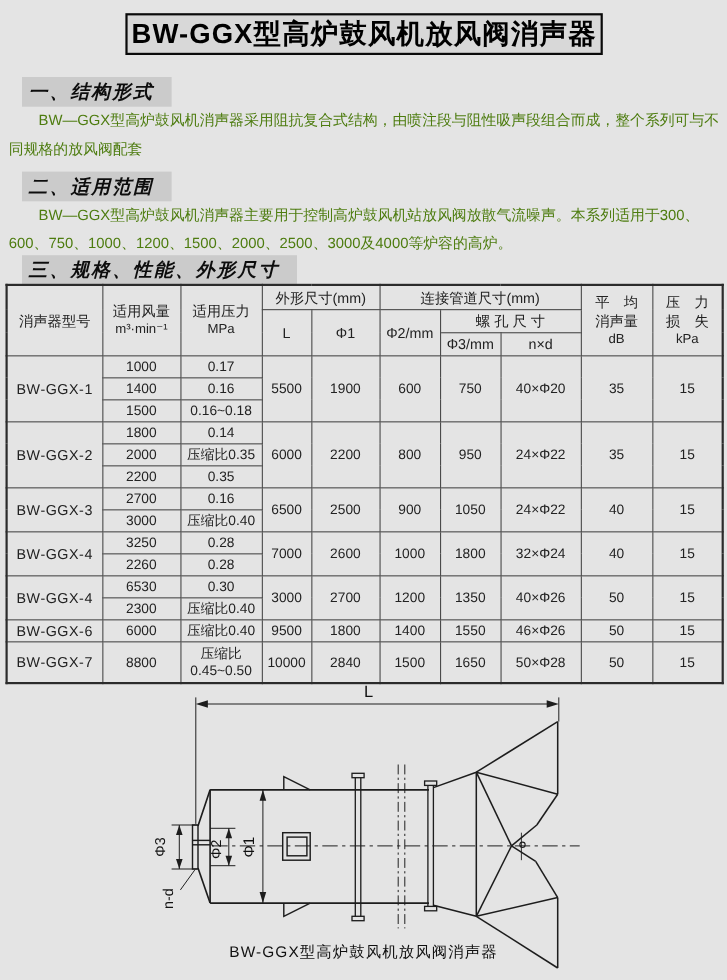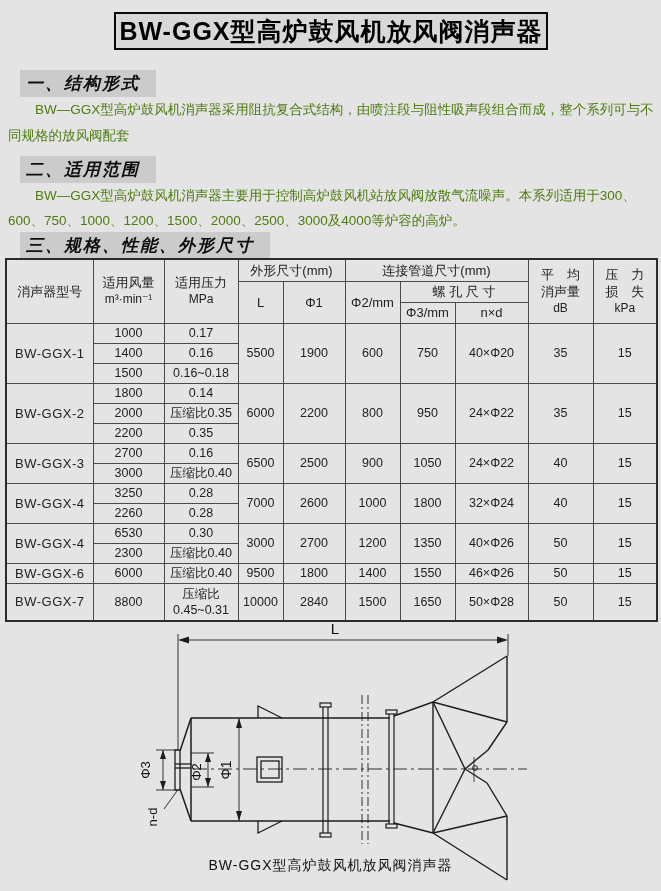--- a/index.html
+++ b/index.html
@@ -198,21 +198,21 @@
       <td>1550</td>
       <td>46×Φ26</td>
       <td>50</td>
       <td>15</td>
     </tr>
 
     <tr class="tall">
       <td class="model">BW-GGX-7</td>
       <td>8800</td>
       <td class="pre">压缩比
-0.45~0.31</td>
+0.45~0.50</td>
       <td>10000</td>
       <td>2840</td>
       <td>1500</td>
       <td>1650</td>
       <td>50×Φ28</td>
       <td>50</td>
       <td>15</td>
     </tr>
   </tbody>
 </table>

